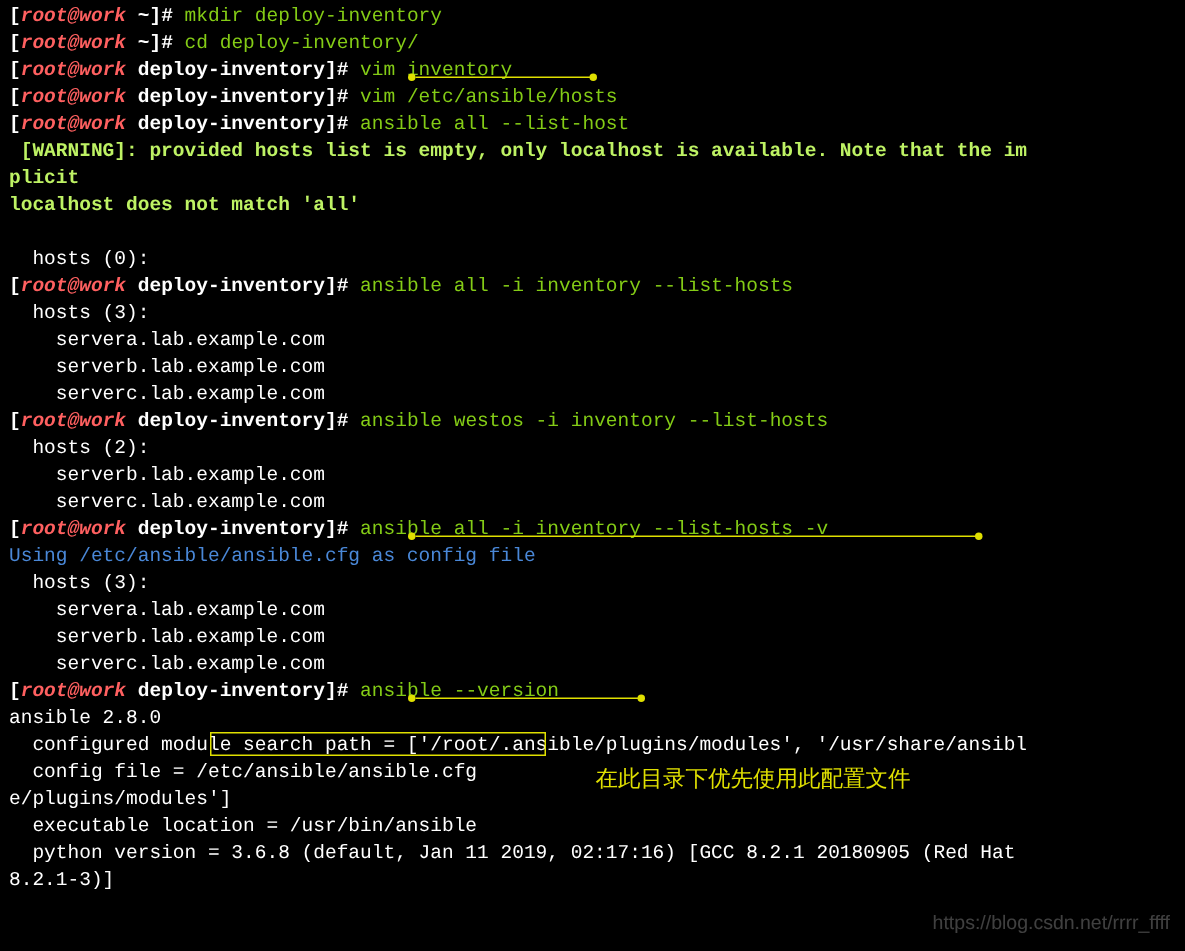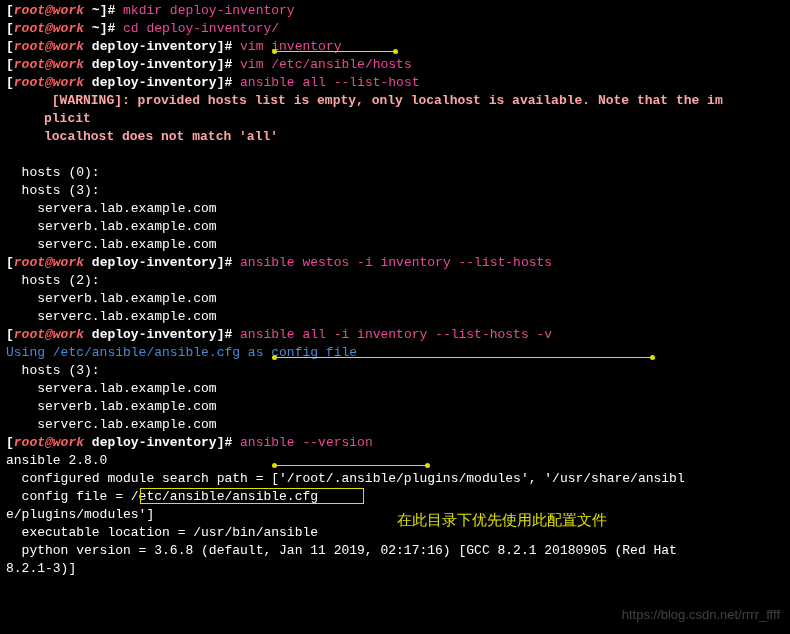--- a/index.html
+++ b/index.html
@@ -10,22 +10,22 @@
     line-height: 18px;
     width: 790px;
     height: 634px;
     overflow: hidden;
     position: relative;
     padding-top: 2px;
   }
   .line { white-space: pre; color: #fff; padding-left: 6px; }
   .prompt-bracket { color: #fff; font-weight: bold; }
   .prompt-user { color: #ff6060; font-weight: bold; font-style: italic; }
-  .cmd { color: #ec4899; }
-  .warn { color: #fca5a5; font-weight: bold; margin-left: 38px; }
+  .cmd { color: #84cc16; }
+  .warn { color: #bef264; font-weight: bold; }
   .cfg { color: #4a88d8; }
   .out { color: #fff; }
   .highlight-box {
     position: absolute;
     border: 1px solid #e0e000;
     pointer-events: none;
   }
   .underline-yellow {
     position: absolute;
     height: 1px;
@@ -64,20 +64,21 @@
     <div class="line"><span class="prompt-bracket">[</span><span class="prompt-user">root@work</span><span class="prompt-bracket"> ~]# </span><span class="cmd">mkdir deploy-inventory</span></div>
     <div class="line"><span class="prompt-bracket">[</span><span class="prompt-user">root@work</span><span class="prompt-bracket"> ~]# </span><span class="cmd">cd deploy-inventory/</span></div>
     <div class="line"><span class="prompt-bracket">[</span><span class="prompt-user">root@work</span><span class="prompt-bracket"> deploy-inventory]# </span><span class="cmd">vim inventory</span></div>
     <div class="line"><span class="prompt-bracket">[</span><span class="prompt-user">root@work</span><span class="prompt-bracket"> deploy-inventory]# </span><span class="cmd">vim /etc/ansible/hosts</span></div>
     <div class="line"><span class="prompt-bracket">[</span><span class="prompt-user">root@work</span><span class="prompt-bracket"> deploy-inventory]# </span><span class="cmd">ansible all --list-host</span></div>
     <div class="line"><span class="warn"> [WARNING]: provided hosts list is empty, only localhost is available. Note that the im</span></div>
     <div class="line"><span class="warn">plicit</span></div>
     <div class="line"><span class="warn">localhost does not match 'all'</span></div>
     <div class="line">&nbsp;</div>
     <div class="line"><span class="out">  hosts (0):</span></div>
+    <div class="line"><span class="prompt-bracket">[</span><span class="prompt-user">root@work</span><span class="prompt-bracket"> deploy-inventory]# </span><span class="cmd">ansible all -i inventory --list-hosts</span></div>
     <div class="line"><span class="out">  hosts (3):</span></div>
     <div class="line"><span class="out">    servera.lab.example.com</span></div>
     <div class="line"><span class="out">    serverb.lab.example.com</span></div>
     <div class="line"><span class="out">    serverc.lab.example.com</span></div>
     <div class="line"><span class="prompt-bracket">[</span><span class="prompt-user">root@work</span><span class="prompt-bracket"> deploy-inventory]# </span><span class="cmd">ansible westos -i inventory --list-hosts</span></div>
     <div class="line"><span class="out">  hosts (2):</span></div>
     <div class="line"><span class="out">    serverb.lab.example.com</span></div>
     <div class="line"><span class="out">    serverc.lab.example.com</span></div>
     <div class="line"><span class="prompt-bracket">[</span><span class="prompt-user">root@work</span><span class="prompt-bracket"> deploy-inventory]# </span><span class="cmd">ansible all -i inventory --list-hosts -v</span></div>
     <div class="line"><span class="cfg">Using /etc/ansible/ansible.cfg as config file</span></div>

